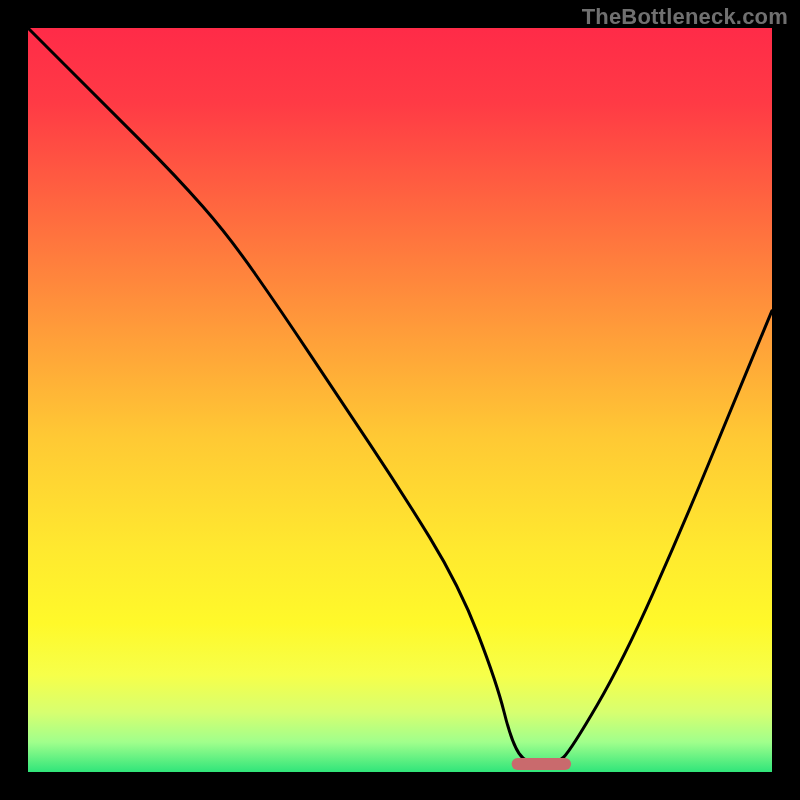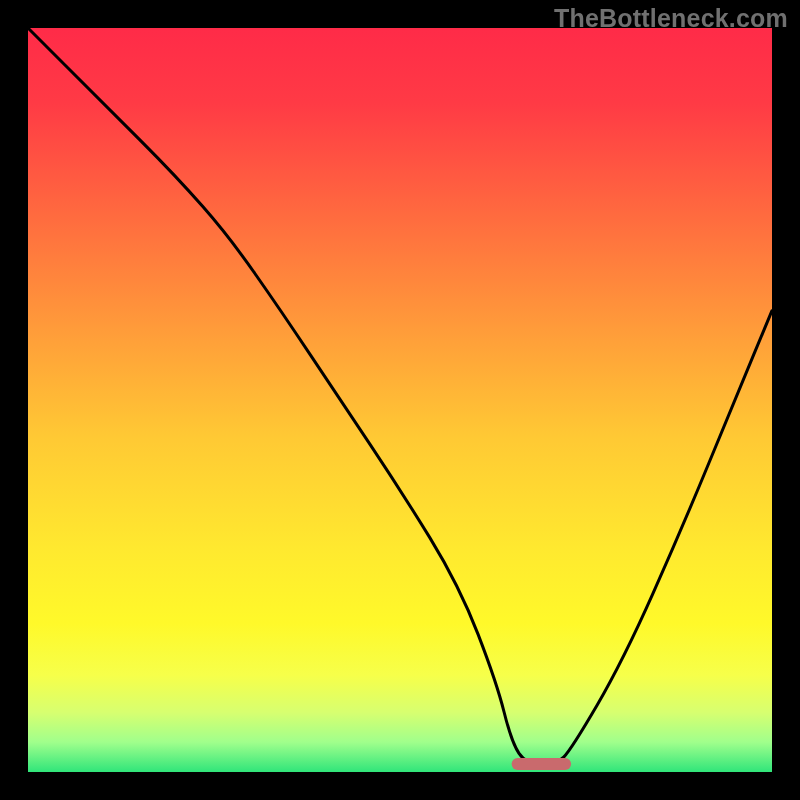--- a/index.html
+++ b/index.html
@@ -12,21 +12,21 @@
   }
   .wrap {
     position: relative;
     width: 800px;
     height: 800px;
   }
   .watermark {
     position: absolute;
     top: 4px;
     right: 12px;
-    font-size: 25px;
+    font-size: 22px;
     font-weight: bold;
     color: #707070;
     letter-spacing: 0.2px;
     z-index: 30;
   }
   svg {
     position: absolute;
     top: 0;
     left: 0;
   }

